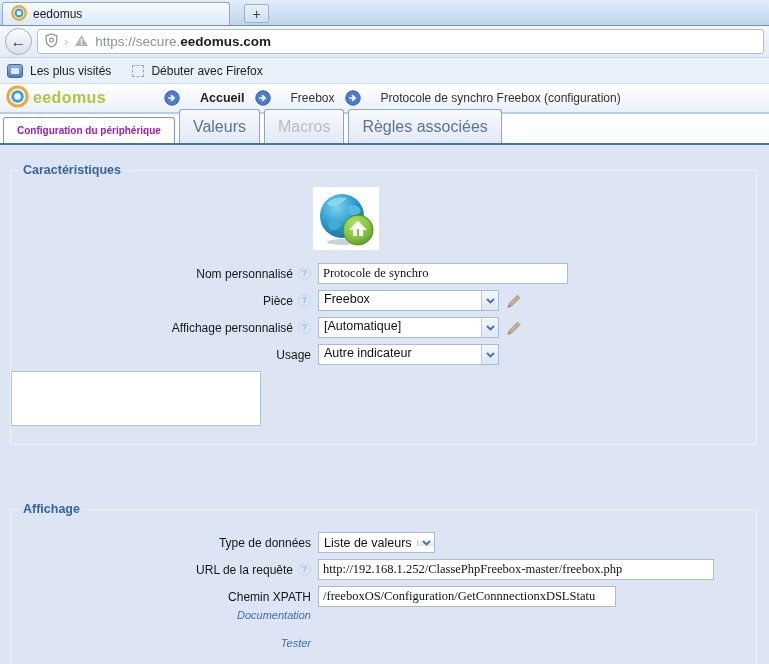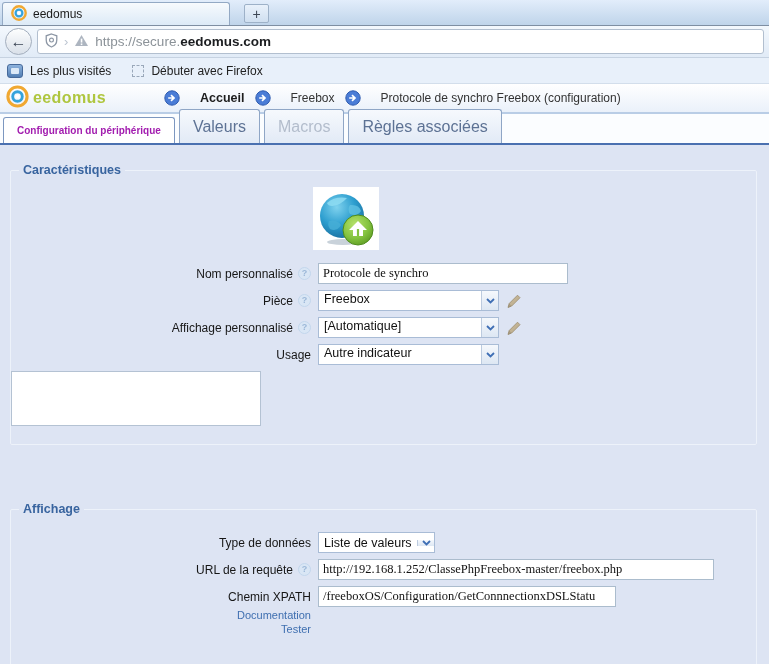--- a/index.html
+++ b/index.html
@@ -81,21 +81,21 @@
 
   .selectbox { height:21px; border:1px solid #a9bcd6; background:#fff; display:flex; align-items:stretch; }
   .w180 { width:181px; } .w116 { width:117px;align-items:center; }
   .selval { flex:1; padding:1px 5px 0; font-size:12.5px; color:#111; white-space:nowrap; overflow:hidden; }
   .selbtn { width:17px; background:linear-gradient(#f5f8fc,#dde7f3); border-left:1px solid #bccbdf;
             display:flex; align-items:center; justify-content:center; }
   .pencil { margin-left:7px; display:flex; align-items:center; }
 
   .linksrow { display:flex; margin:2px 0 8px; }
   .linkcol { width:300px; margin-right:7px; display:flex; flex-direction:column;
-             align-items:flex-end; gap:2px; }
+             align-items:flex-end; gap:16px;font-style:italic; }
   .linkcol a { color:#3f6fb0; font-size:11px; text-decoration:none; }
 </style>
 </head>
 <body>
 
 <div class="tabstrip">
   <div class="btab">
     <span>
       <svg width="16" height="16" viewBox="0 0 16 16">
           <circle cx="8" cy="8" r="6.7" fill="none" stroke="#f0a832" stroke-width="2.4"></circle>

